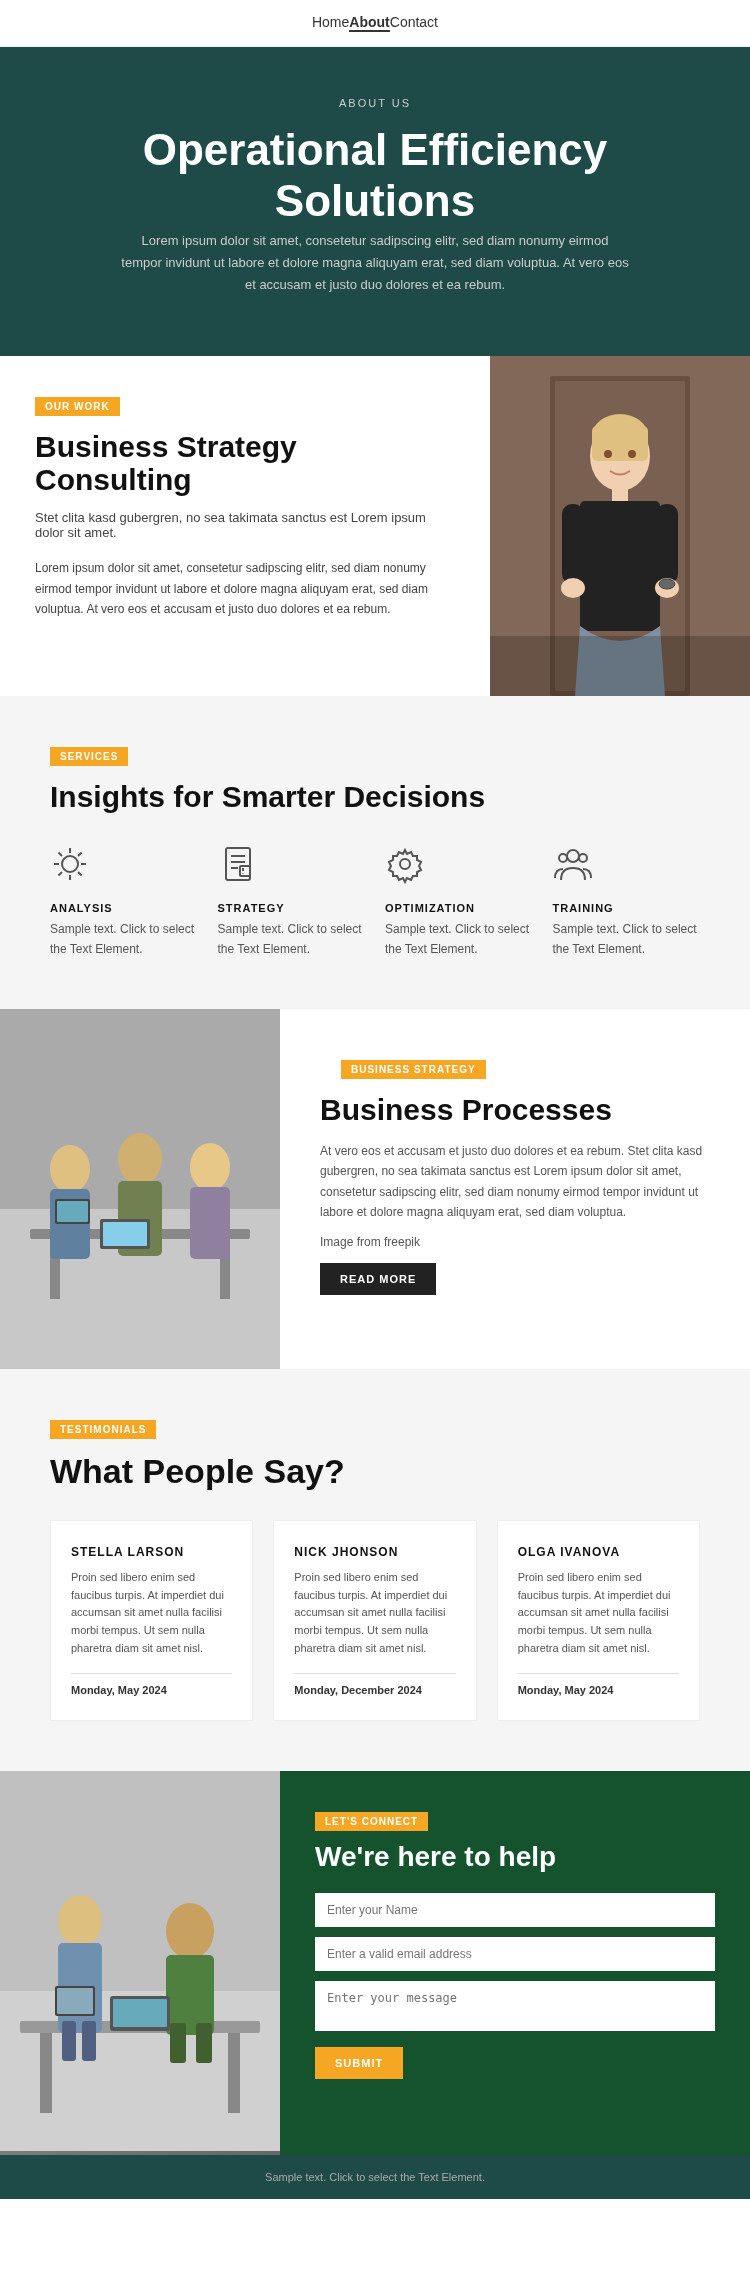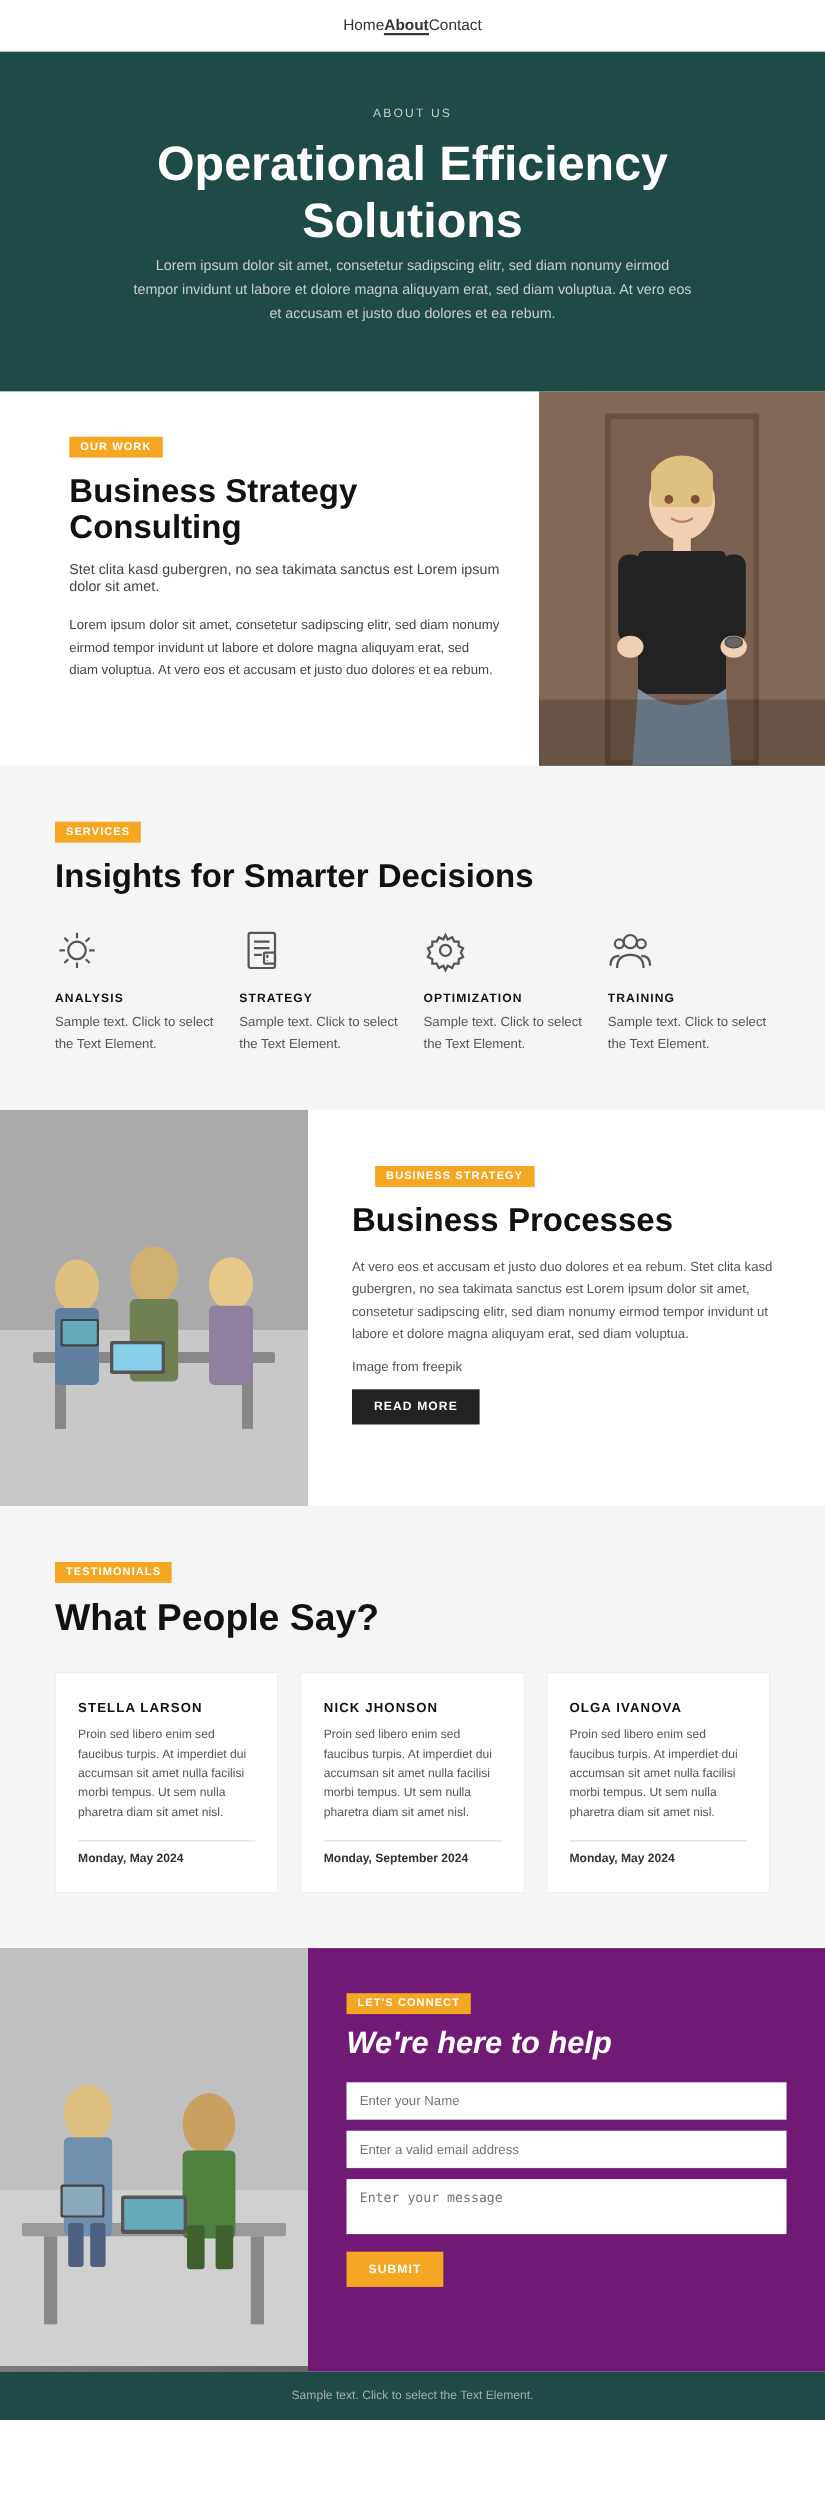--- a/index.html
+++ b/index.html
@@ -46,21 +46,20 @@
     }
 
     
     .our-work {
       display: flex;
       background: #fff;
     }
     .our-work-left {
       flex: 1;
       padding: 40px 35px;
-      margin-left: 28px;
     }
     .our-work-right {
       width: 260px;
       background: #1e4a47;
       overflow: hidden;
     }
     .badge {
       display: inline-block;
       background: #f5a623;
       color: #fff;
@@ -246,34 +245,33 @@
     }
     .testimonial-card .date {
       font-size: 11px;
       font-weight: bold;
       color: #333;
     }
 
     
     .contact-section {
       display: flex;
-      background: #701a75;
+      background: #14532d;
       min-height: 380px;
     }
     .contact-form-area {
       flex: 1;
       padding: 40px 35px;
     }
     .contact-form-area .badge { margin-bottom: 10px; }
     .contact-form-area h2 {
       font-size: 28px;
       font-weight: 900;
       color: #fff;
       margin-bottom: 20px;
-      font-style: italic;
     }
     .contact-form-area input,
     .contact-form-area textarea {
       display: block;
       width: 100%;
       padding: 10px 12px;
       margin-bottom: 10px;
       border: none;
       background: #fff;
       font-size: 12px;
@@ -502,21 +500,21 @@
       <h4>STELLA LARSON</h4>
       <p>Proin sed libero enim sed faucibus turpis. At imperdiet dui accumsan sit amet nulla facilisi morbi tempus. Ut sem nulla pharetra diam sit amet nisl.</p>
       <hr class="divider">
       <div class="date">Monday, May 2024</div>
     </div>
 
     <div class="testimonial-card">
       <h4>NICK JHONSON</h4>
       <p>Proin sed libero enim sed faucibus turpis. At imperdiet dui accumsan sit amet nulla facilisi morbi tempus. Ut sem nulla pharetra diam sit amet nisl.</p>
       <hr class="divider">
-      <div class="date">Monday, September 2024</div>
+      <div class="date">Monday, December 2024</div>
     </div>
 
     <div class="testimonial-card">
       <h4>OLGA IVANOVA</h4>
       <p>Proin sed libero enim sed faucibus turpis. At imperdiet dui accumsan sit amet nulla facilisi morbi tempus. Ut sem nulla pharetra diam sit amet nisl.</p>
       <hr class="divider">
       <div class="date">Monday, May 2024</div>
     </div>
 
   </div>

